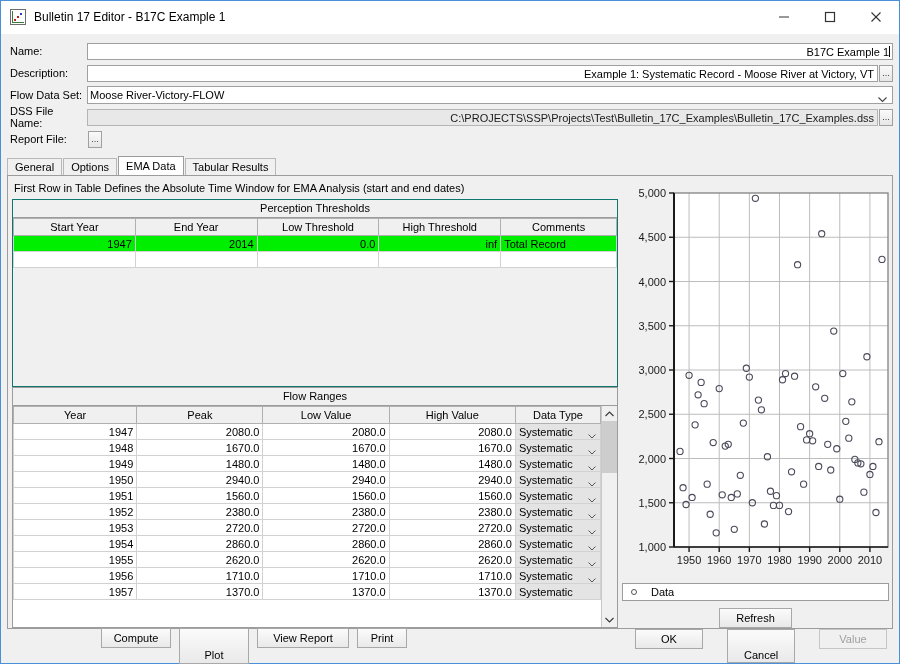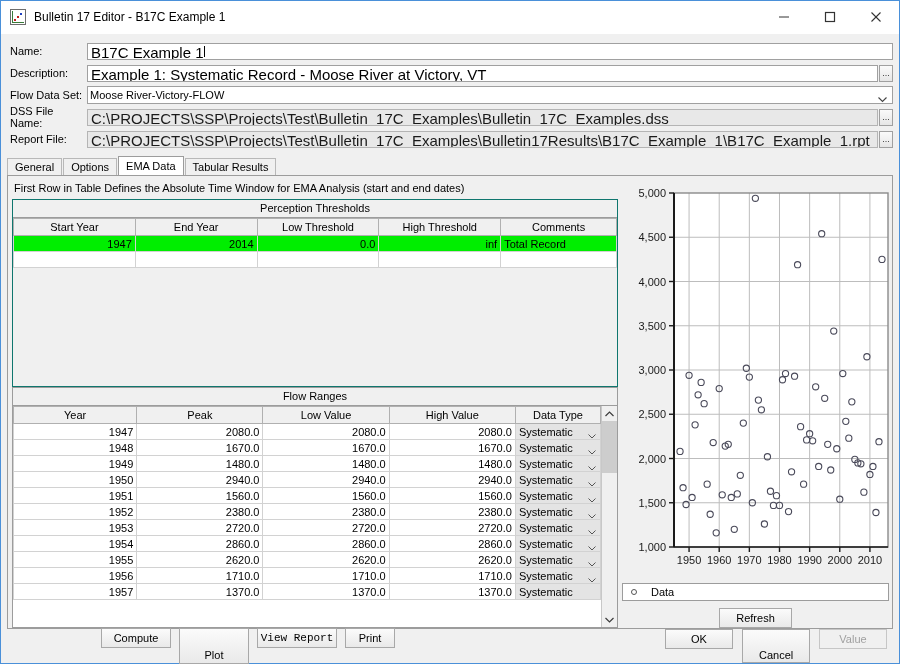--- a/index.html
+++ b/index.html
@@ -39,22 +39,22 @@
     cursor:default;
   }
   .win-btn svg{display:block;}
   
   .form{padding:6px 6px 0 6px;}
   .frow{display:flex;align-items:center;height:22px;margin-bottom:0;}
   .flabel{width:80px;min-width:80px;font-size:11px;padding-left:3px;box-sizing:border-box;}
   .finput{
     flex:1;height:17px;line-height:17px;
     background:#ffffff;border:1px solid #a0a0a0;box-sizing:border-box;
-    padding:0 3px;font-size:15px;font-family:"Liberation Sans",sans-serif;
-    color:#000;white-space:nowrap;overflow:hidden;position:relative;
+    padding:0 3px;font-size:11px;font-family:"Liberation Sans",sans-serif;
+    color:#000;white-space:nowrap;overflow:hidden;position:relative;text-align:right;
   }
   .finput.caret::after{
     content:"";position:absolute;width:1px;top:2px;bottom:2px;background:#000;
   }
   .finput.readonly{background:#e8e8e8;border:1px solid #b4b4b4;color:#1a1a1a;}
   .combo{
     flex:1;height:18px;background:#ffffff;border:1px solid #a0a0a0;
     box-sizing:border-box;display:flex;align-items:center;
     padding:0 2px;font-size:11px;position:relative;
   }
@@ -138,21 +138,21 @@
     display:flex;align-items:center;padding-left:8px;font-size:11px;box-sizing:border-box;
   }
   .legend-mark{width:6px;height:6px;border:1px solid #555;border-radius:50%;
     margin-right:14px;box-sizing:border-box;}
   .refresh-row{text-align:center;margin-top:7px;}
   
   .bottombar{
     height:34px;min-height:34px;display:flex;align-items:center;position:relative;
   }
   .left-btns{position:absolute;left:100px;display:flex;gap:8px;}
-  .right-btns{position:absolute;right:12px;display:flex;gap:9px;}
+  .right-btns{position:absolute;right:12px;display:flex;gap:24px;}
   svg{overflow:visible;}
   text{font-family:"Liberation Sans",sans-serif;}
 </style>
 </head>
 <body>
 
 <div class="window">
 
   <div class="titlebar">
     <div class="title-icon">
@@ -204,21 +204,20 @@
         </span>
       </div>
     </div>
     <div class="frow">
       <div class="flabel">DSS File Name:</div>
       <div class="finput readonly">C:\PROJECTS\SSP\Projects\Test\Bulletin_17C_Examples\Bulletin_17C_Examples.dss</div>
       <div class="browse">...</div>
     </div>
     <div class="frow">
       <div class="flabel">Report File:</div>
-      <div class="finput readonly">C:\PROJECTS\SSP\Projects\Test\Bulletin_17C_Examples\Bulletin17Results\B17C_Example_1\B17C_Example_1.rpt</div>
       <div class="browse">...</div>
     </div>
   </div>
 
   <div class="tabstrip">
     <div class="tab">General</div>
     <div class="tab">Options</div>
     <div class="tab active">EMA Data</div>
     <div class="tab">Tabular Results</div>
   </div>
@@ -539,21 +538,21 @@
       <div class="refresh-row">
         <span class="btn" style="padding:0 16px;">Refresh</span>
       </div>
     </div>
   </div>
 
   <div class="bottombar">
     <div class="left-btns">
       <span class="btn" style="width:70px;padding:0;">Compute</span>
       <span class="btn" style="width:70px;padding:17px;">Plot Curve</span>
-      <span class="btn" style="width:80px;padding:0;font-family:Liberation Mono, monospace;">View Report</span>
+      <span class="btn" style="width:92px;padding:0;">View Report</span>
       <span class="btn" style="width:50px;padding:0;">Print</span>
     </div>
     <div class="right-btns">
       <span class="btn" style="width:68px;padding:0;">OK</span>
       <span class="btn" style="width:68px;padding:16px;">Cancel</span>
       <span class="btn disabled" style="width:68px;padding:0;">Value</span>
     </div>
   </div>
 </div>
 

